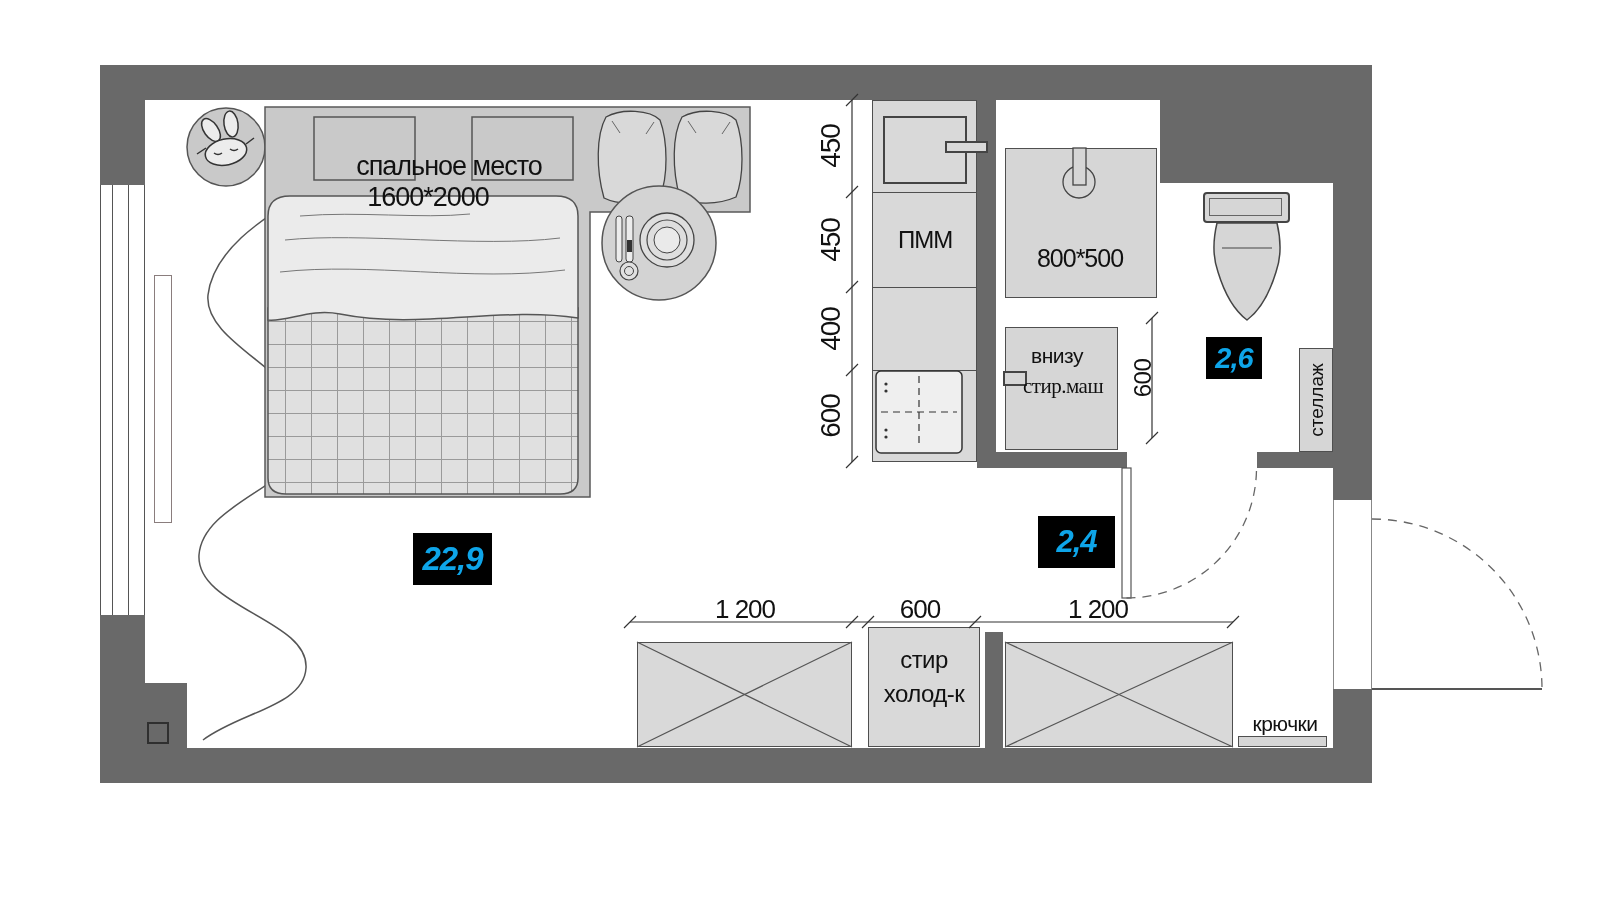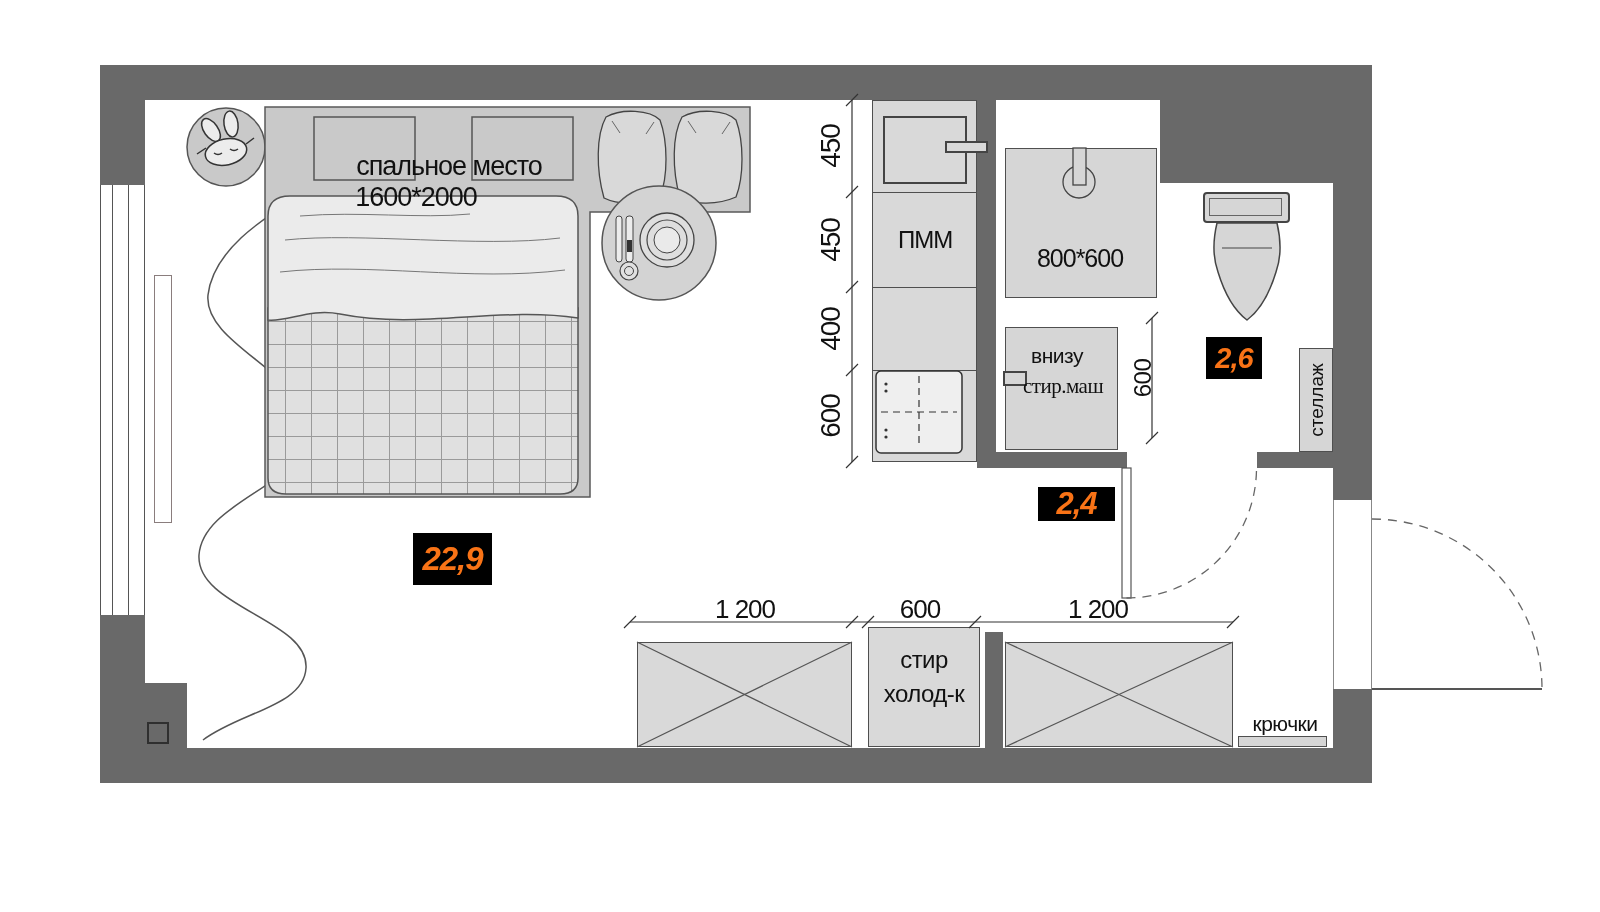--- a/index.html
+++ b/index.html
@@ -7,21 +7,21 @@
         font-family:"Liberation Sans",sans-serif;color:#111;}
   .wall{position:absolute;background:#696969;z-index:1;}
   .furn{position:absolute;background:#d8d8d8;border:1px solid #4f4f4f;box-sizing:border-box;z-index:2;}
   .white{position:absolute;background:#fff;box-sizing:border-box;z-index:2;}
   svg.art{position:absolute;left:0;top:0;z-index:5;pointer-events:none;}
   .lbl{position:absolute;z-index:6;transform:translate(-50%,-50%);font-size:26px;
        letter-spacing:-1px;color:#111;white-space:nowrap;line-height:1;}
   .lbl.rot{transform:translate(-50%,-50%) rotate(-90deg);}
   .lbl.sm{font-size:21px;letter-spacing:-0.5px;}
   .lbl.md{font-size:24px;letter-spacing:-0.5px;}
-  .badge{position:absolute;z-index:6;background:#000;color:#f97316;display:flex;align-items:center;
+  .badge{position:absolute;z-index:6;background:#000;color:#0ea5e9;display:flex;align-items:center;
          justify-content:center;font-weight:bold;font-style:italic;font-size:33px;letter-spacing:-1px;}
   .vline{position:absolute;background:#555;width:1px;z-index:3;}
 </style>
 </head>
 <body>
 
 <div id="plan">
 
   <div class="wall" style="left:100px;top:65px;width:1272px;height:35px;"></div>
   <div class="wall" style="left:100px;top:65px;width:45px;height:120px;"></div>
@@ -150,45 +150,45 @@
       <path d="M1152,318 V438" fill="none"></path>
       <path d="M1146,324 L1158,312 M1146,444 L1158,432" fill="none"></path>
     </g>
     <g stroke="#333" stroke-width="1.2">
       <path d="M630,622 H1233" fill="none"></path>
       <path d="M624,628 L636,616 M846,628 L858,616 M862,628 L874,616 M969,628 L981,616 M1227,628 L1239,616" fill="none"></path>
     </g>
   </svg>
 
   <div class="lbl" style="left:449px;top:166px;font-size:27px;">спальное место</div>
-  <div class="lbl" style="left:416px;top:197px;font-size:27px;">1600*2000</div>
+  <div class="lbl" style="left:428px;top:197px;font-size:27px;">1600*2000</div>
 
   <div class="lbl" style="left:925px;top:240px;font-size:24px;">ПММ</div>
 
   <div class="lbl rot" style="left:831px;top:146px;font-size:28px;">450</div>
   <div class="lbl rot" style="left:831px;top:240px;font-size:28px;">450</div>
   <div class="lbl rot" style="left:831px;top:329px;font-size:28px;">400</div>
   <div class="lbl rot" style="left:831px;top:416px;font-size:28px;">600</div>
 
-  <div class="lbl" style="left:1080px;top:258px;font-size:25px;">800*600</div>
+  <div class="lbl" style="left:1080px;top:258px;font-size:25px;">800*500</div>
   <div class="lbl sm" style="left:1057px;top:355px;">внизу</div>
   <div class="lbl sm" style="left:1063px;top:386px;font-family:Liberation Serif, serif;">стир.маш</div>
   <div class="lbl rot md" style="left:1143px;top:378px;">600</div>
   <div class="lbl rot" style="left:1316px;top:400px;font-size:19px;letter-spacing:0;">стеллаж</div>
 
   <div class="lbl" style="left:745px;top:609px;">1 200</div>
   <div class="lbl" style="left:920px;top:609px;">600</div>
   <div class="lbl" style="left:1098px;top:609px;">1 200</div>
   <div class="lbl md" style="left:924px;top:660px;">стир</div>
   <div class="lbl md" style="left:924px;top:694px;text-align:center;">холод-к</div>
   <div class="lbl sm" style="left:1285px;top:723px;">крючки</div>
 
   <div class="badge" style="left:413px;top:533px;width:79px;height:52px;">
     <span>22,9</span>
   </div>
-  <div class="badge" style="left:1038px;top:487px;width:77px;height:34px;font-size:31px;">
+  <div class="badge" style="left:1038px;top:516px;width:77px;height:52px;font-size:31px;">
     <span>2,4</span>
   </div>
   <div class="badge" style="left:1206px;top:337px;width:56px;height:42px;font-size:29px;">
     <span>2,6</span>
   </div>
 
 </div>
 
 </body></html>

